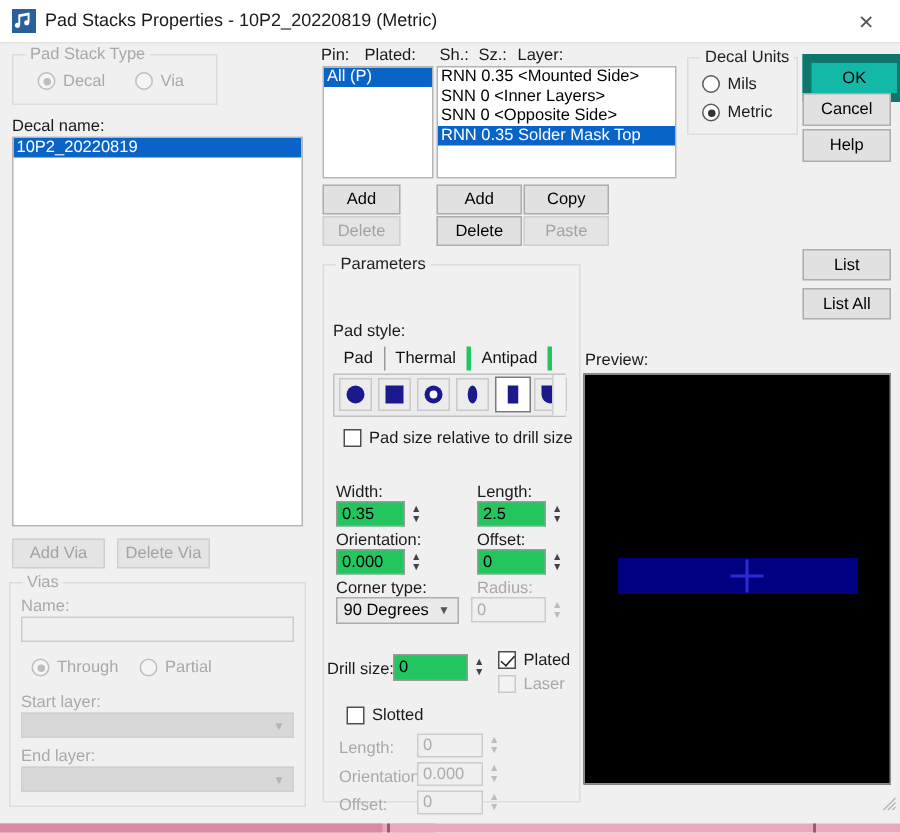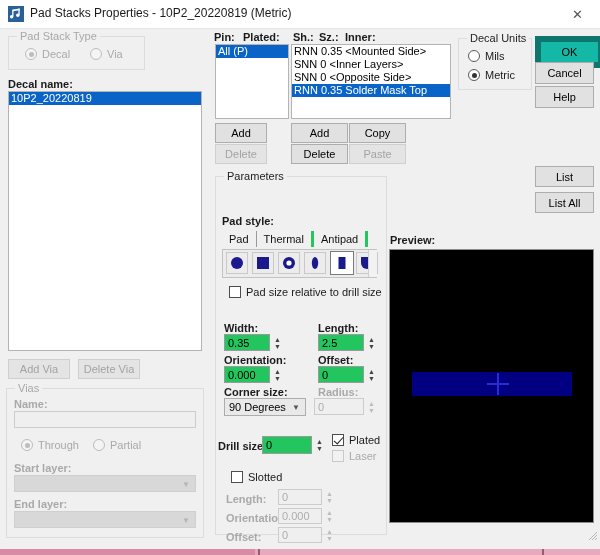--- a/index.html
+++ b/index.html
@@ -17,21 +17,21 @@
   .title-icon svg{display:block;}
   .title-text{position:absolute;left:30px;top:6px;font-size:12px;color:#1a1a1a;white-space:nowrap;}
   .close-btn{position:absolute;right:0;top:0;width:45px;height:28px;display:flex;align-items:center;justify-content:center;color:#555;font-size:13px;}
   .titlebar-sep{position:absolute;left:0;top:28px;width:600px;height:1px;background:#e4e4e4;}
 
   
   .group{position:absolute;border:1px solid #dcdcdc;}
   .group-title{position:absolute;top:-7px;left:8px;background:#f0f0f0;padding:0 3px;font-size:11px;color:#222;}
   .group.disabled .group-title{color:#a8a8a8;}
 
-  .lbl{position:absolute;font-size:11px;color:#1a1a1a;white-space:nowrap;font-weight:bold;}
+  .lbl{position:absolute;font-size:11px;color:#1a1a1a;white-space:nowrap;}
   .lbl.dis{color:#a9a9a9;}
 
   .btn{position:absolute;background:#e1e1e1;border:1px solid #adadad;font-family:"Liberation Sans",sans-serif;
        font-size:11px;color:#000;display:flex;align-items:center;justify-content:center;text-align:center;}
   .btn.disabled{color:#a3a3a3;background:#e4e4e4;border-color:#cfcfcf;}
   .btn.default{border:6px solid #0f766e;background:#14b8a6;}
 
   .listbox{position:absolute;background:#fff;border:1px solid #b4b4b4;overflow:hidden;}
   .listbox .row{height:13px;line-height:13px;padding:0 2px;font-size:11px;white-space:nowrap;color:#000;}
   .listbox .row.sel{background:#0a64c8;color:#fff;}
@@ -157,21 +157,21 @@
   <span class="lbl" style="left:214px;top:31px;">Pin:</span>
   <span class="lbl" style="left:243px;top:31px;">Plated:</span>
   <div class="listbox" style="left:215px;top:44px;width:72px;height:73px;">
     <div class="row sel">All (P)</div>
   </div>
   <div class="btn" style="left:215px;top:123px;width:50px;height:18px;">Add</div>
   <div class="btn disabled" style="left:215px;top:144px;width:50px;height:18px;">Delete</div>
 
   <span class="lbl" style="left:293px;top:31px;">Sh.:</span>
   <span class="lbl" style="left:319px;top:31px;">Sz.:</span>
-  <span class="lbl" style="left:345px;top:31px;">Inner:</span>
+  <span class="lbl" style="left:345px;top:31px;">Layer:</span>
   <div class="listbox" style="left:291px;top:44px;width:158px;height:73px;">
     <div class="row">RNN 0.35 &lt;Mounted Side&gt;</div>
     <div class="row">SNN 0 &lt;Inner Layers&gt;</div>
     <div class="row">SNN 0 &lt;Opposite Side&gt;</div>
     <div class="row sel">RNN 0.35 Solder Mask Top</div>
   </div>
   <div class="btn" style="left:291px;top:123px;width:55px;height:18px;">Add</div>
   <div class="btn" style="left:349px;top:123px;width:55px;height:18px;">Copy</div>
   <div class="btn" style="left:291px;top:144px;width:55px;height:18px;">Delete</div>
   <div class="btn disabled" style="left:349px;top:144px;width:55px;height:18px;">Paste</div>
@@ -267,21 +267,21 @@
       <span>▼</span>
     </div>
 
   <span class="lbl" style="left:318px;top:354px;">Offset:</span>
   <div class="field" style="left:318px;top:366px;width:46px;height:17px;">0</div>
   <div class="spin" style="left:366px;top:366px;height:17px;">
       <span>▲</span>
       <span>▼</span>
     </div>
 
-  <span class="lbl" style="left:224px;top:386px;">Corner size:</span>
+  <span class="lbl" style="left:224px;top:386px;">Corner type:</span>
   <div class="combo" style="left:224px;top:398px;width:82px;height:18px;">
     <span>90 Degrees</span>
     <span class="arr">▼</span>
   </div>
   <span class="lbl dis" style="left:318px;top:386px;">Radius:</span>
   <div class="field dis" style="left:314px;top:398px;width:50px;height:17px;">0</div>
   <div class="spin dis" style="left:366px;top:398px;height:17px;">
       <span>▲</span>
       <span>▼</span>
     </div>

